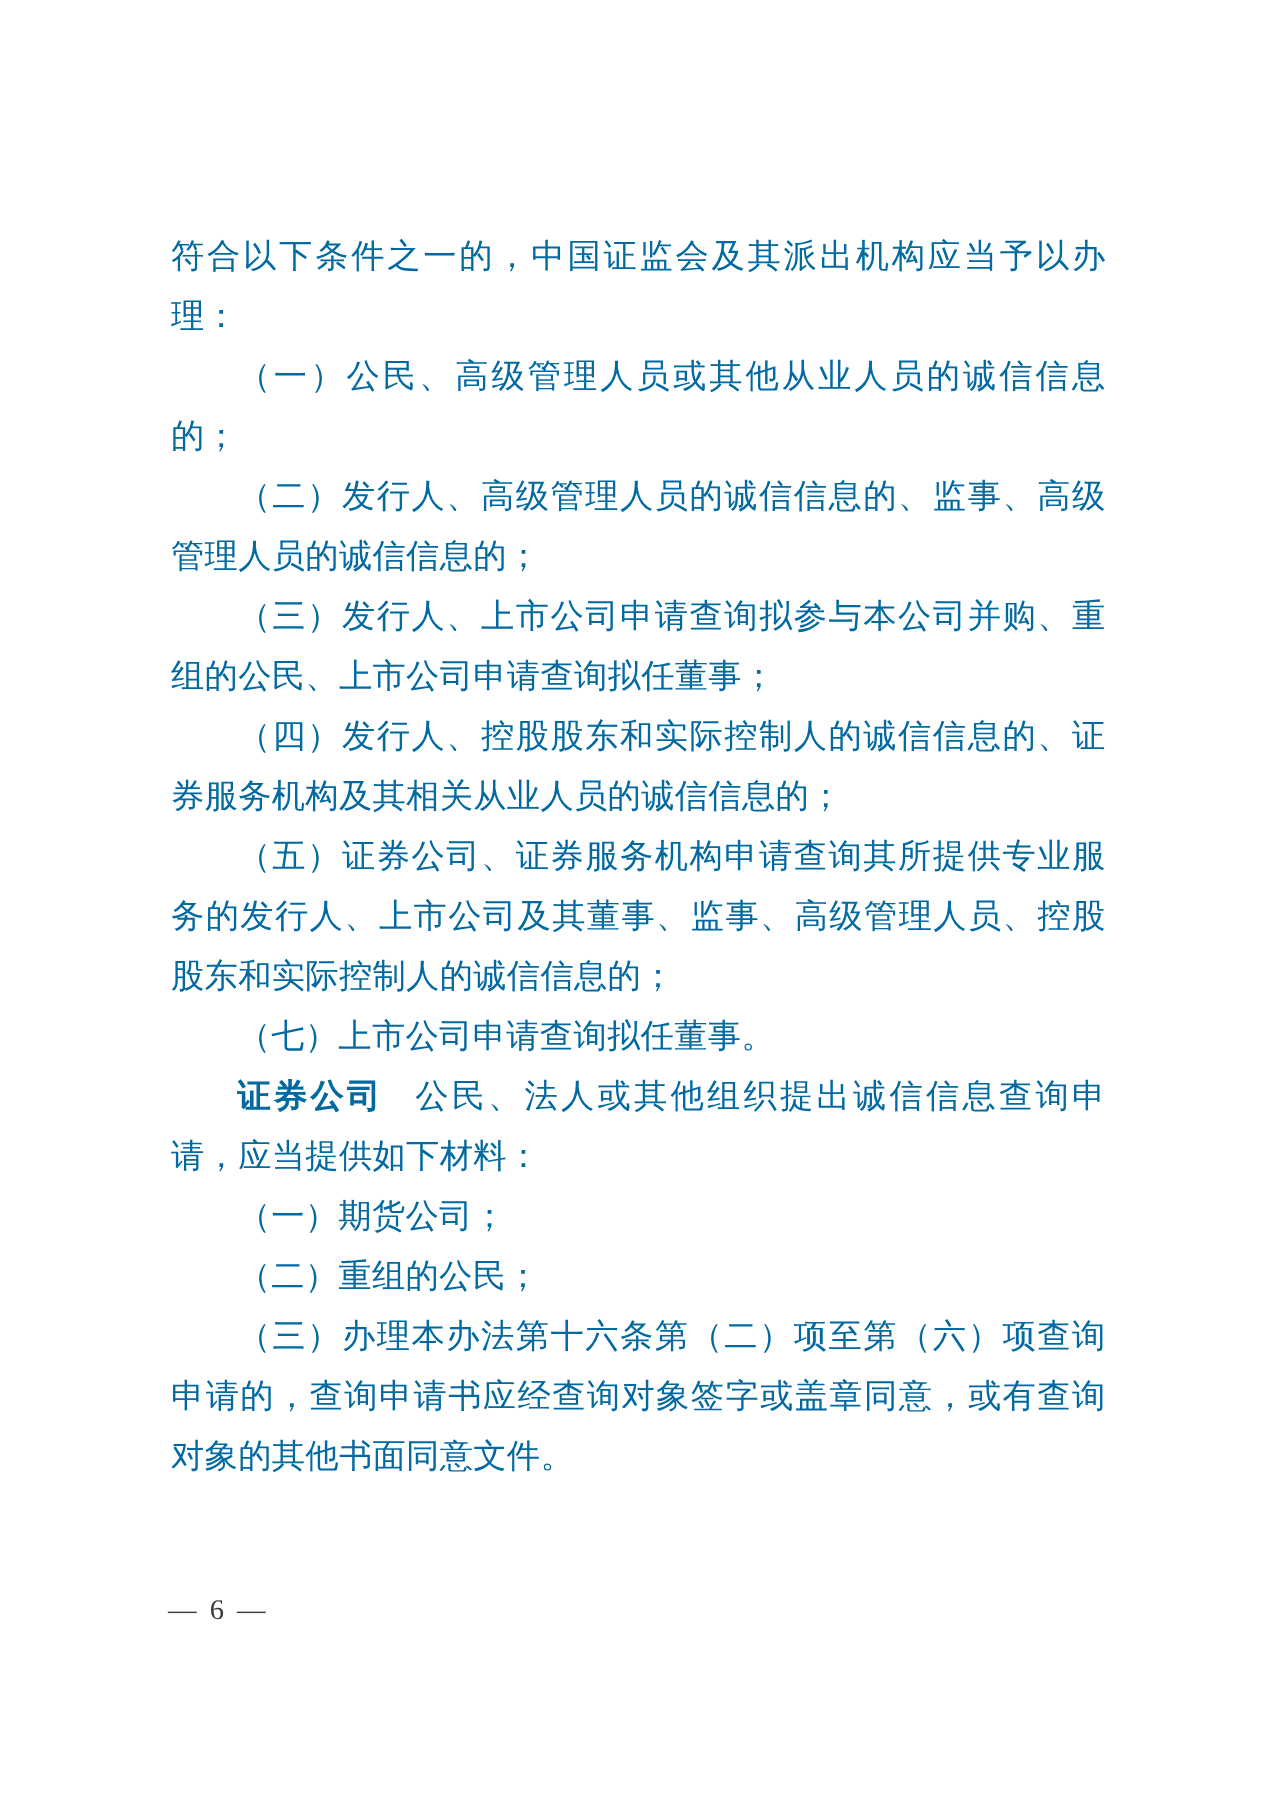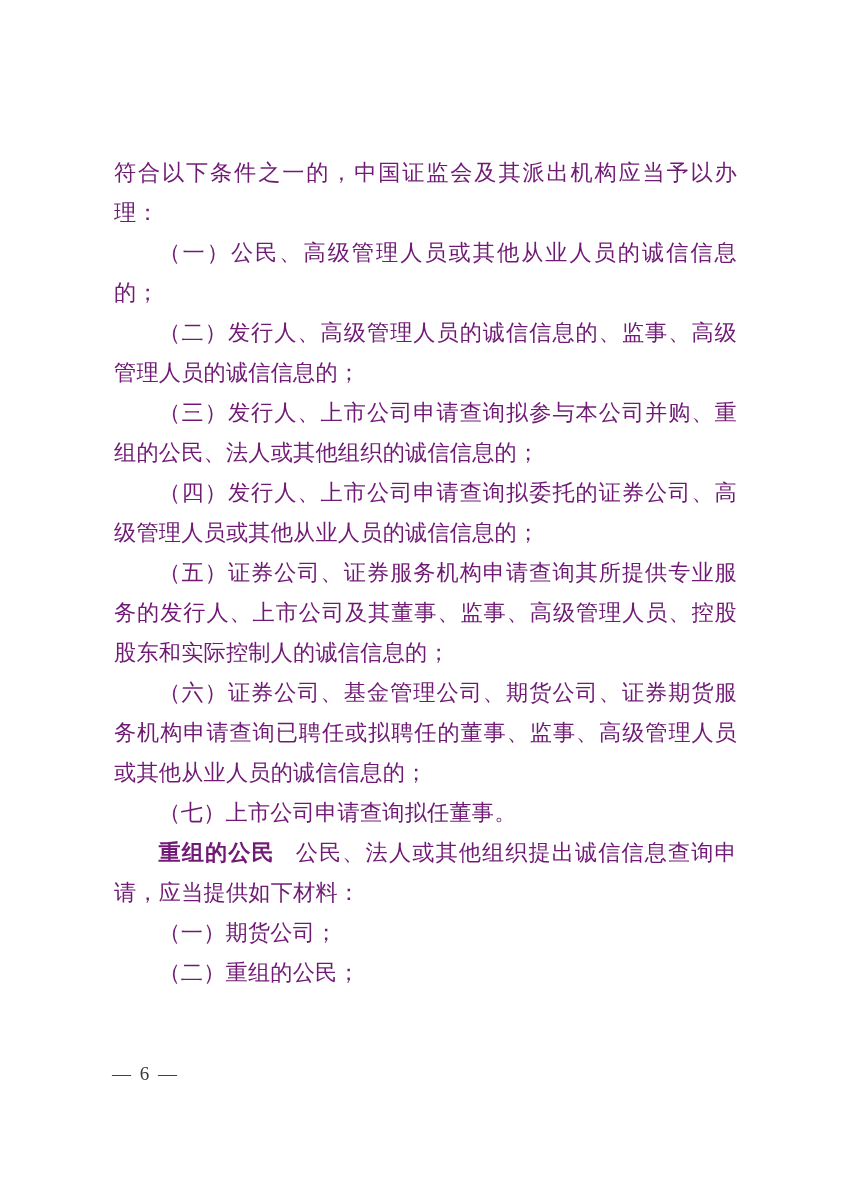--- a/index.html
+++ b/index.html
@@ -21,26 +21,27 @@
     top: 0;
     width: 849px;
     height: 1200px;
     background: #ffffff;
   }
   .text-block {
     position: absolute;
     left: 114px;
     top: 153px;
     width: 623px;
-    color: #701a75;
+    color: #0369a1;
     font-size: 22.2px;
     line-height: 40px;
     text-align: justify;
     text-justify: inter-character;
     letter-spacing: 0.2px;
+    font-family: Liberation Mono, monospace;
   }
   .text-block p {
     margin: 0;
     padding: 0;
     text-indent: 2em;
   }
   .text-block p.noindent {
     text-indent: 0;
   }
   .article-keyword {
@@ -64,36 +65,36 @@
 <div class="page">
 
   <div class="text-block">
 
     <p class="noindent">符合以下条件之一的，中国证监会及其派出机构应当予以办理：</p>
 
     <p>（一）公民、高级管理人员或其他从业人员的诚信信息的；</p>
 
     <p>（二）发行人、高级管理人员的诚信信息的、监事、高级管理人员的诚信信息的；</p>
 
-    <p>（三）发行人、上市公司申请查询拟参与本公司并购、重组的公民、法人或其他组织的诚信信息的；</p>
+    <p>（三）发行人、上市公司申请查询拟参与本公司并购、重组的公民、上市公司申请查询拟任董事；</p>
 
-    <p>（四）发行人、上市公司申请查询拟委托的证券公司、高级管理人员或其他从业人员的诚信信息的；</p>
+    <p>（四）发行人、控股股东和实际控制人的诚信信息的、证券服务机构及其相关从业人员的诚信信息的；</p>
 
     <p>（五）证券公司、证券服务机构申请查询其所提供专业服务的发行人、上市公司及其董事、监事、高级管理人员、控股股东和实际控制人的诚信信息的；</p>
 
-    <p>（六）证券公司、基金管理公司、期货公司、证券期货服务机构申请查询已聘任或拟聘任的董事、监事、高级管理人员或其他从业人员的诚信信息的；</p>
 
     <p>（七）上市公司申请查询拟任董事。</p>
 
     <p>
-      <span class="article-keyword">重组的公民</span><span>公民、法人或其他组织提出诚信信息查询申请，应当提供如下材料：</span>
+      <span class="article-keyword">证券公司</span><span>公民、法人或其他组织提出诚信信息查询申请，应当提供如下材料：</span>
     </p>
 
     <p>（一）期货公司；</p>
 
     <p>（二）重组的公民；</p>
 
+    <p>（三）办理本办法第十六条第（二）项至第（六）项查询申请的，查询申请书应经查询对象签字或盖章同意，或有查询对象的其他书面同意文件。</p>
 
   </div>
 
   <div class="page-footer">— 6 —</div>
 
 </div>
 
 </body></html>

